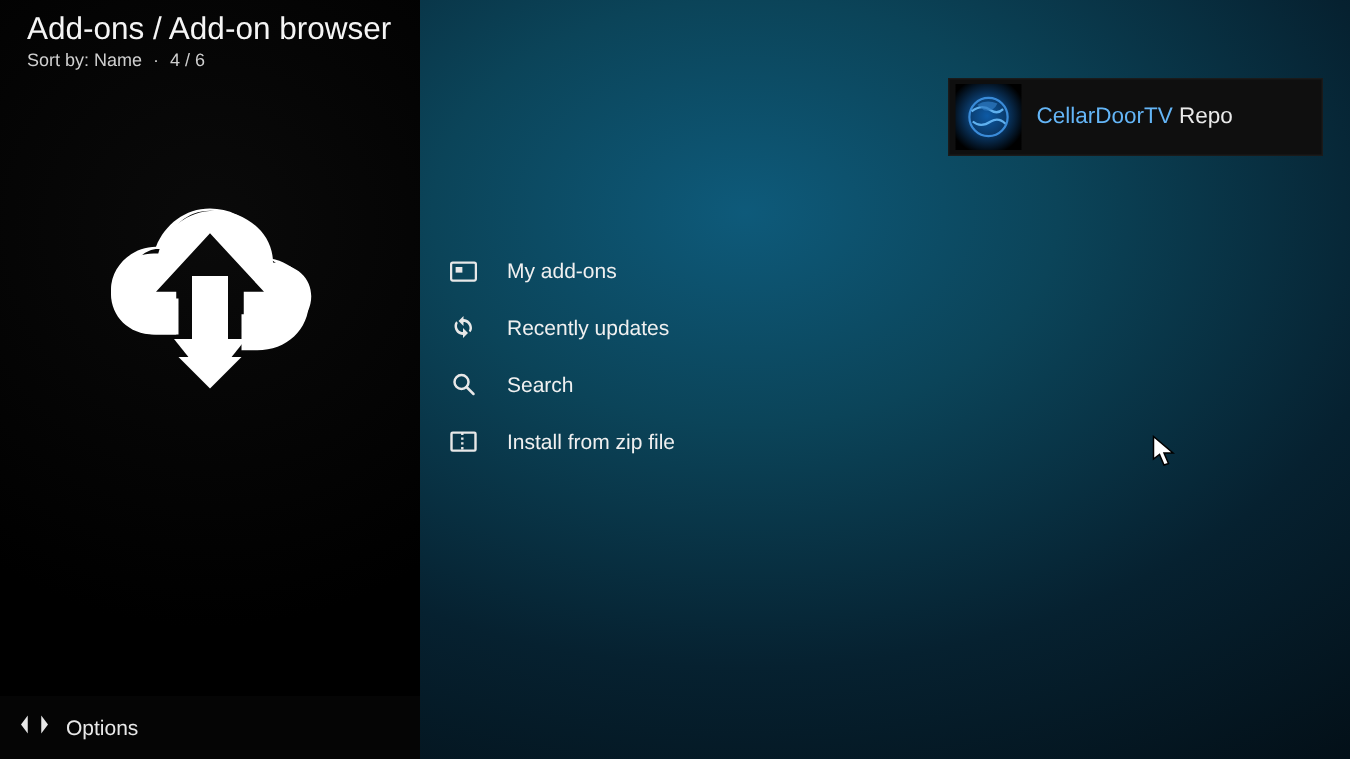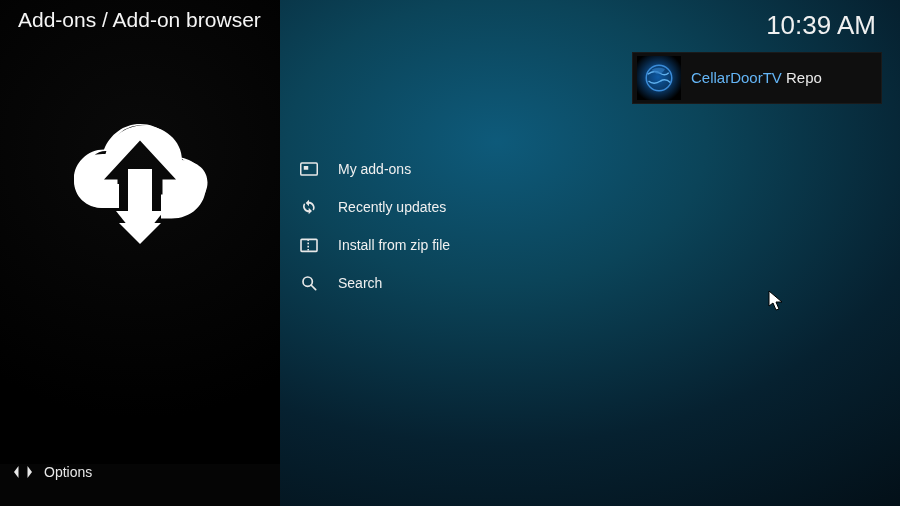--- a/index.html
+++ b/index.html
@@ -5,48 +5,53 @@
   *{margin:0;padding:0;box-sizing:border-box}
   html,body{width:900px;height:506px;overflow:hidden;font-family:"Segoe UI",Arial,sans-serif;color:#e8e8e8;background:#000}
   .app{display:flex;width:900px;height:506px;position:relative}
   .sidebar{width:280px;height:100%;background:radial-gradient(circle at 50% 30%,#0a0a0a 0%,#000 70%);display:flex;flex-direction:column}
   .sb-head{padding:8px 18px 0 18px}
   .sb-title{font-size:21px;font-weight:300;color:#f5f5f5}
   .sb-sub{font-size:12px;color:#cfcfcf;margin-top:1px}
   .dot{margin:0 4px}
   .sb-art{flex:0 0 auto;margin-top:65px;display:flex;justify-content:center}
   .sb-art svg{width:150px;height:150px}
-  .sb-foot{margin-top:auto;height:42px;display:flex;align-items:flex-start;padding:0 14px;gap:12px;background:rgba(255,255,255,.02)}
+  .sb-foot{margin-top:auto;height:42px;display:flex;align-items:center;padding:0 14px;gap:12px;background:rgba(255,255,255,.02)}
   .sb-foot .opt-label{font-size:14px;color:#e8e8e8}
   .main{position:relative;flex:1;height:100%;background:radial-gradient(ellipse 120% 100% at 35% 28%,#0e5a7a 0%,#0b4459 28%,#062130 60%,#020a10 100%)}
   .clock{position:absolute;top:10px;right:24px;font-size:26px;font-weight:300;color:#f0f0f0}
   .toast{position:absolute;top:52px;right:18px;width:250px;height:52px;background:#0f0f0f;border:1px solid #1a1a1a;display:flex;align-items:center;gap:10px;padding:4px 10px 4px 4px}
   .toast-thumb{width:44px;height:44px;background:radial-gradient(circle at 48% 48%,#0d5aa5 0%,#0a3a6a 40%,#000 80%);display:flex;align-items:center;justify-content:center}
   .toast-thumb svg{width:30px;height:30px}
   .toast-text{display:flex;flex-direction:column;line-height:1.2}
   .toast-title{font-size:15px}
   .toast-title .accent{color:#64b5f6}
   .toast-title .suffix{color:#eaeaea}
   .toast-msg{font-size:12px;color:#d8d8d8}
   .list{position:absolute;top:150px;left:0;right:0}
-  .item{height:38px;display:flex;align-items:center;gap:18px;padding-left:18px;color:#f0f0f0;font-size:14px;cursor:pointer}
+  .item{height:38px;display:flex;align-items:flex-end;gap:18px;padding-left:18px;color:#f0f0f0;font-size:14px;cursor:pointer}
   .item .ico{width:22px;display:flex;justify-content:center;align-items:center}
   .item .ico svg{fill:#e8e8e8}
   .item.sel .ico svg{fill:#fff}
   .item.sel,.item:hover{background:#1793c9;color:#fff}
   .cursor{position:absolute;top:290px;left:488px;pointer-events:none}
   .cursor svg{width:16px;height:22px}
 </style>
 </head>
 <body>
 
 <div class="app">
   <aside class="sidebar">
     <div class="sb-head">
       <div class="sb-title">Add-ons / Add-on browser</div>
+      <div class="sb-sub">
+        <span>Sort by: Name</span>
+        <span class="dot">·</span>
+        <span>4 / 6</span>
+      </div>
     </div>
     <div class="sb-art">
       <svg viewBox="0 0 100 100">
         <path fill="#fff" d="M78 42c0-13-12-23-26-23-12 0-22 8-25 19-1 0-1 0-2 0C14 38 6 46 6 56c0 10 8 18 19 18h10V55h-9l24-26 24 26h-9v19h12c10 0 18-8 18-17 0-8-6-14-17-15z"></path>
         <path fill="#fff" d="M42 55h16v30H42zM36 84l14 14 14-14z"></path>
         <path fill="#fff" d="M35 55v20h-0z" opacity="0"></path>
         <g fill="#fff">
           <rect x="42" y="48" width="16" height="30"></rect>
           <polygon points="34,76 66,76 50,96"></polygon>
         </g>
@@ -59,21 +64,20 @@
         <svg width="18" height="16" viewBox="0 0 24 20" fill="#e8e8e8">
             <polygon points="6,2 0,10 6,18"></polygon>
             <polygon points="18,2 24,10 18,18"></polygon>
           </svg>
       </span>
       <span class="opt-label">Options</span>
     </div>
   </aside>
 
   <main class="main">
-    <div class="clock">10:39 AM</div>
 
     <div class="toast">
       <div class="toast-thumb">
         <svg viewBox="0 0 40 40">
             <circle cx="20" cy="20" r="17" fill="none" stroke="#3a8bd8" stroke-width="2"></circle>
             <path d="M5 15 Q14 8 22 14 Q28 18 33 13 M6 24 Q13 30 22 24 Q29 20 35 26" fill="none" stroke="#5fb0ee" stroke-width="2"></path>
             <path d="M10 9 Q18 4 28 8 Q24 16 16 14 Z" fill="#2f7bc2" opacity=".7"></path>
           </svg>
       </div>
       <div class="toast-text">
@@ -96,35 +100,35 @@
       <div class="item">
         <span class="ico">
             <svg width="16" height="16" viewBox="0 0 24 24">
               <path fill="#e8e8e8" d="M12 4V1L7 6l5 5V7c3.3 0 6 2.7 6 6 0 1-.3 2-.7 2.8l1.5 1.5C20 15.9 20.5 14.5 20.5 13 20.5 8 16.7 4 12 4zM6.2 7.7 4.7 6.2C3.6 7.7 3 9.3 3 11c0 5 3.8 9 8.5 9v3l5-5-5-5v4c-3.3 0-6-2.7-6-6 0-1 .3-2 .7-2.8z" transform="translate(0 -0)"></path>
             </svg>
           </span>
         <span>Recently updates</span>
       </div>
       <div class="item">
         <span class="ico">
+            <svg width="16" height="16" viewBox="0 0 24 24">
+              <circle cx="10" cy="10" r="7" fill="none" stroke="#e8e8e8" stroke-width="2.5"></circle>
+              <line x1="15" y1="15" x2="22" y2="22" stroke="#e8e8e8" stroke-width="2.5" stroke-linecap="round"></line>
+            </svg>
+          </span>
+        <span>Search</span>
+      </div>
+      <div class="item">
+        <span class="ico">
             <svg width="18" height="16" viewBox="0 0 22 20">
               <rect x="1" y="3" width="20" height="15" rx="1" fill="none" stroke="#e8e8e8" stroke-width="2"></rect>
               <path d="M10 3v15" stroke="#e8e8e8" stroke-width="2" stroke-dasharray="2 2"></path>
             </svg>
           </span>
         <span>Install from zip file</span>
-      </div>
-      <div class="item">
-        <span class="ico">
-            <svg width="16" height="16" viewBox="0 0 24 24">
-              <circle cx="10" cy="10" r="7" fill="none" stroke="#e8e8e8" stroke-width="2.5"></circle>
-              <line x1="15" y1="15" x2="22" y2="22" stroke="#e8e8e8" stroke-width="2.5" stroke-linecap="round"></line>
-            </svg>
-          </span>
-        <span>Search</span>
       </div>
     </div>
 
     <div class="cursor">
       <svg viewBox="0 0 16 22">
           <path fill="#fff" stroke="#000" stroke-width="1" d="M1 1l0 15 4-3 3 7 3-1-3-7 6 0z"></path>
         </svg>
     </div>
   </main>
 </div>

